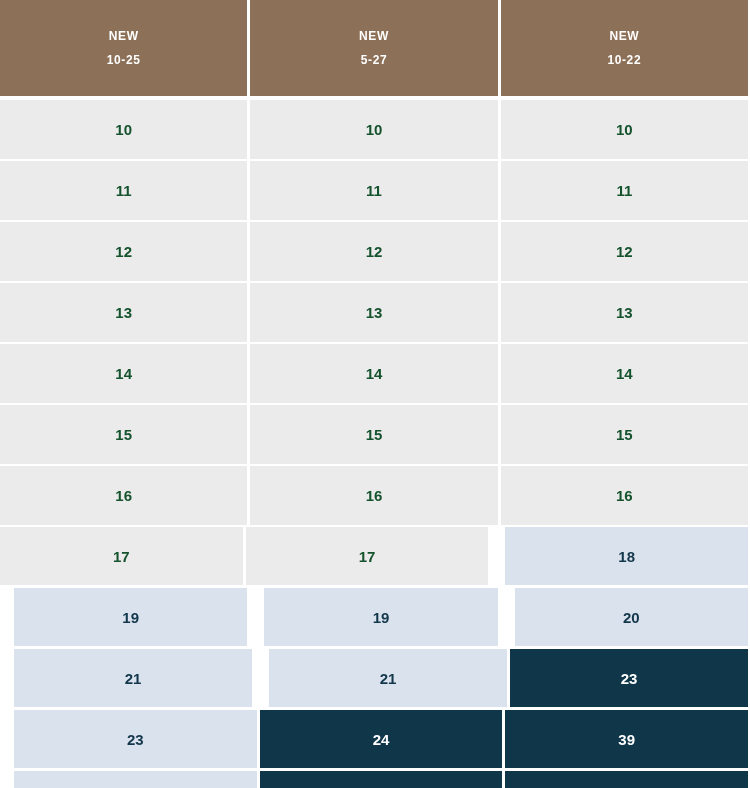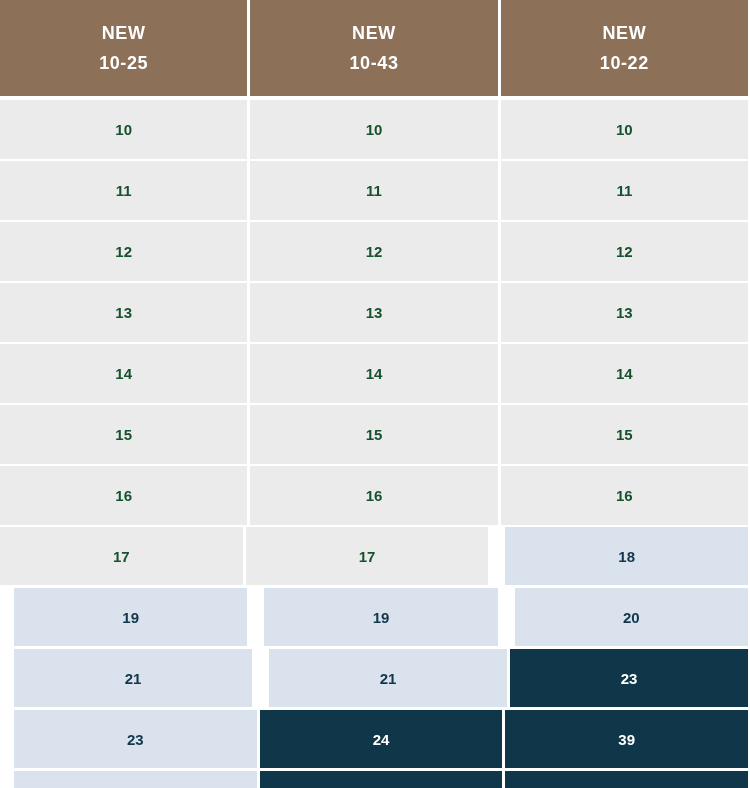--- a/index.html
+++ b/index.html
@@ -36,21 +36,21 @@
   }
 
   .header-cell {
     flex: 1 1 0;
     background: #8c7058;
     color: #ffffff;
     display: flex;
     flex-direction: column;
     align-items: center;
     justify-content: center;
-    font-size: 18px;
+    font-size: 12px;
     font-weight: bold;
     letter-spacing: 0.6px;
     line-height: 1.0;
     text-align: center;
   }
 
   .header-line1 {
     margin-bottom: 12px;
   }
 
@@ -109,21 +109,21 @@
 
 <div id="table-root">
 
   <div class="header-row">
     <div class="header-cell">
       <span class="header-line1">NEW</span>
       <span class="header-line2">10-25</span>
     </div>
     <div class="header-cell">
       <span class="header-line1">NEW</span>
-      <span class="header-line2">10-43</span>
+      <span class="header-line2">5-27</span>
     </div>
     <div class="header-cell">
       <span class="header-line1">NEW</span>
       <span class="header-line2">10-22</span>
     </div>
   </div>
 
   <div class="body-rows">
 
     <div class="data-row">

